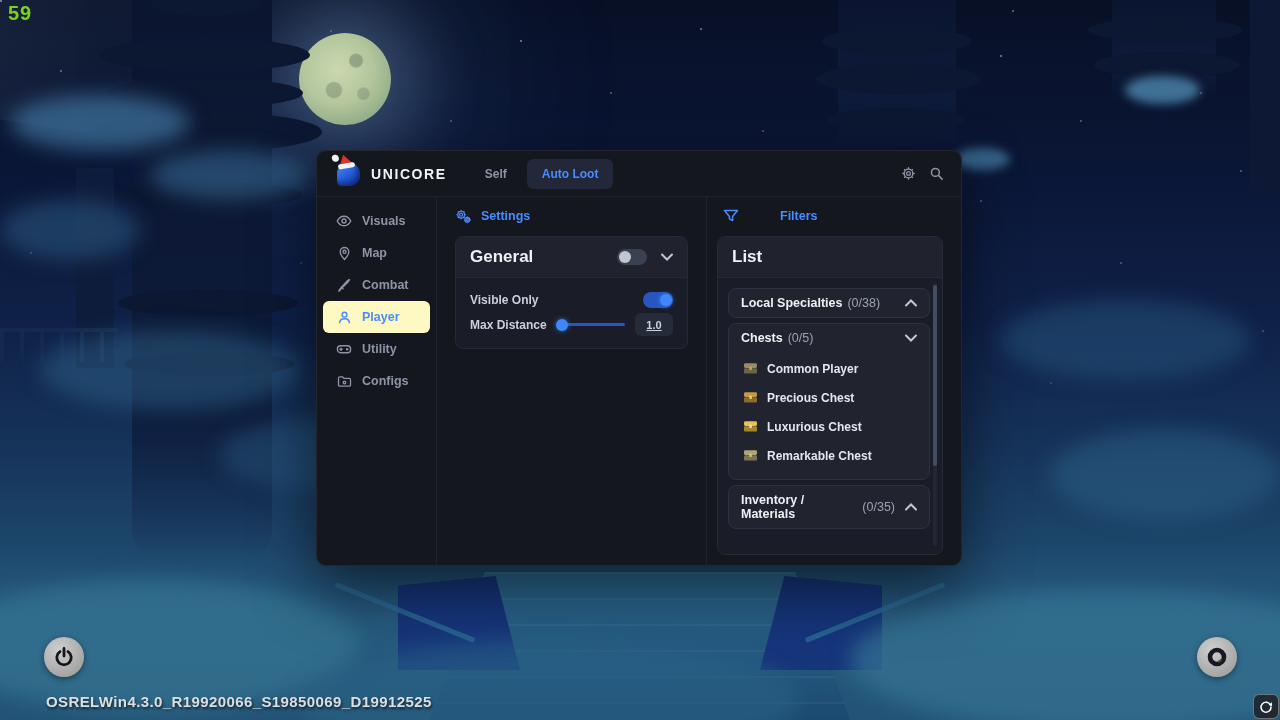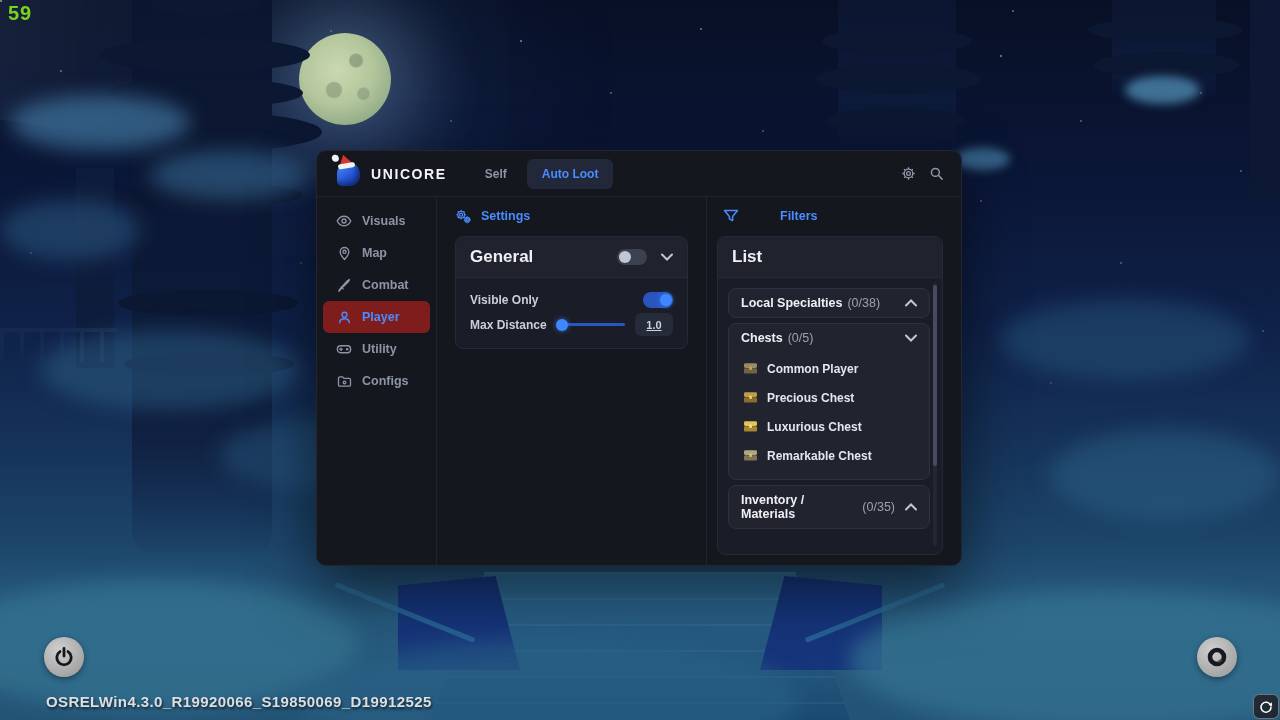--- a/index.html
+++ b/index.html
@@ -71,21 +71,21 @@
   .tab-active{margin-left:16px;font-size:12px;font-weight:bold;color:#4a8cff;background:#222839;
     padding:8px 15px;border-radius:6px;}
   .header-spacer{flex:1;}
   .hicon{width:18px;height:18px;display:flex;align-items:center;justify-content:center;color:#8e95a6;margin-left:10px;}
   
   .win-body{flex:1;display:flex;min-height:0;}
   .sidebar{flex:0 0 120px;border-right:1px solid #21242e;padding-top:8px;box-sizing:border-box;}
   .side-item{height:32px;margin:0 6px;display:flex;align-items:center;gap:10px;padding:0 0 0 13px;
     border-radius:6px;color:#8d94a6;font-size:12.5px;font-weight:bold;}
   .side-item .sicon{width:16px;height:16px;display:flex;align-items:center;justify-content:center;}
-  .side-item.active{background:#7f1d1d;color:#4a8cff;}
+  .side-item.active{background:#fef9c3;color:#4a8cff;}
   
   .col-settings{flex:0 0 270px;border-right:1px solid #21242e;box-sizing:border-box;padding:12px 18px 0 18px;}
   .col-filters{flex:1;box-sizing:border-box;padding:12px 18px 10px 10px;display:flex;flex-direction:column;}
   .col-title{display:flex;align-items:flex-start;gap:9px;color:#4a8cff;font-size:12.5px;font-weight:bold;height:18px;}
   .card{margin-top:9px;background:#1a1d27;border:1px solid #262a37;border-radius:8px;box-sizing:border-box;}
   .card-head{display:flex;align-items:center;padding:10px 14px;border-bottom:1px solid #262a37;
     background:#20232e;border-radius:8px 8px 0 0;font-size:17px;font-weight:bold;color:#eef0f5;}
   .card-body{padding:9px 14px 11px 14px;}
   .srow{display:flex;align-items:center;height:25px;font-size:12px;font-weight:bold;color:#c9cfdb;}
   .grow{flex:1;}

